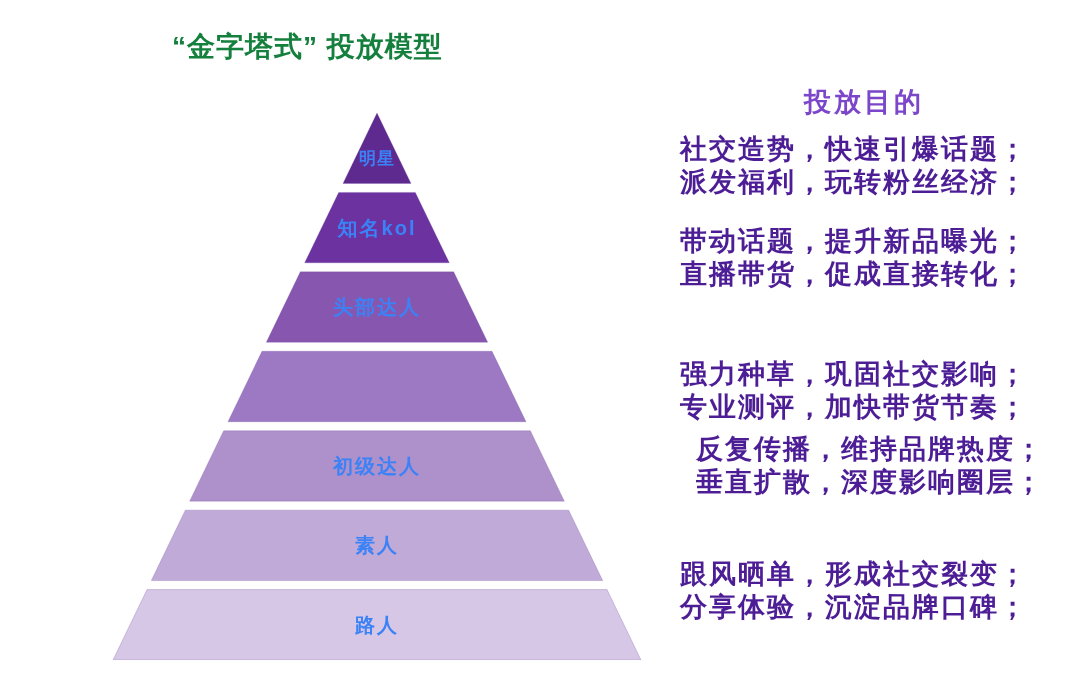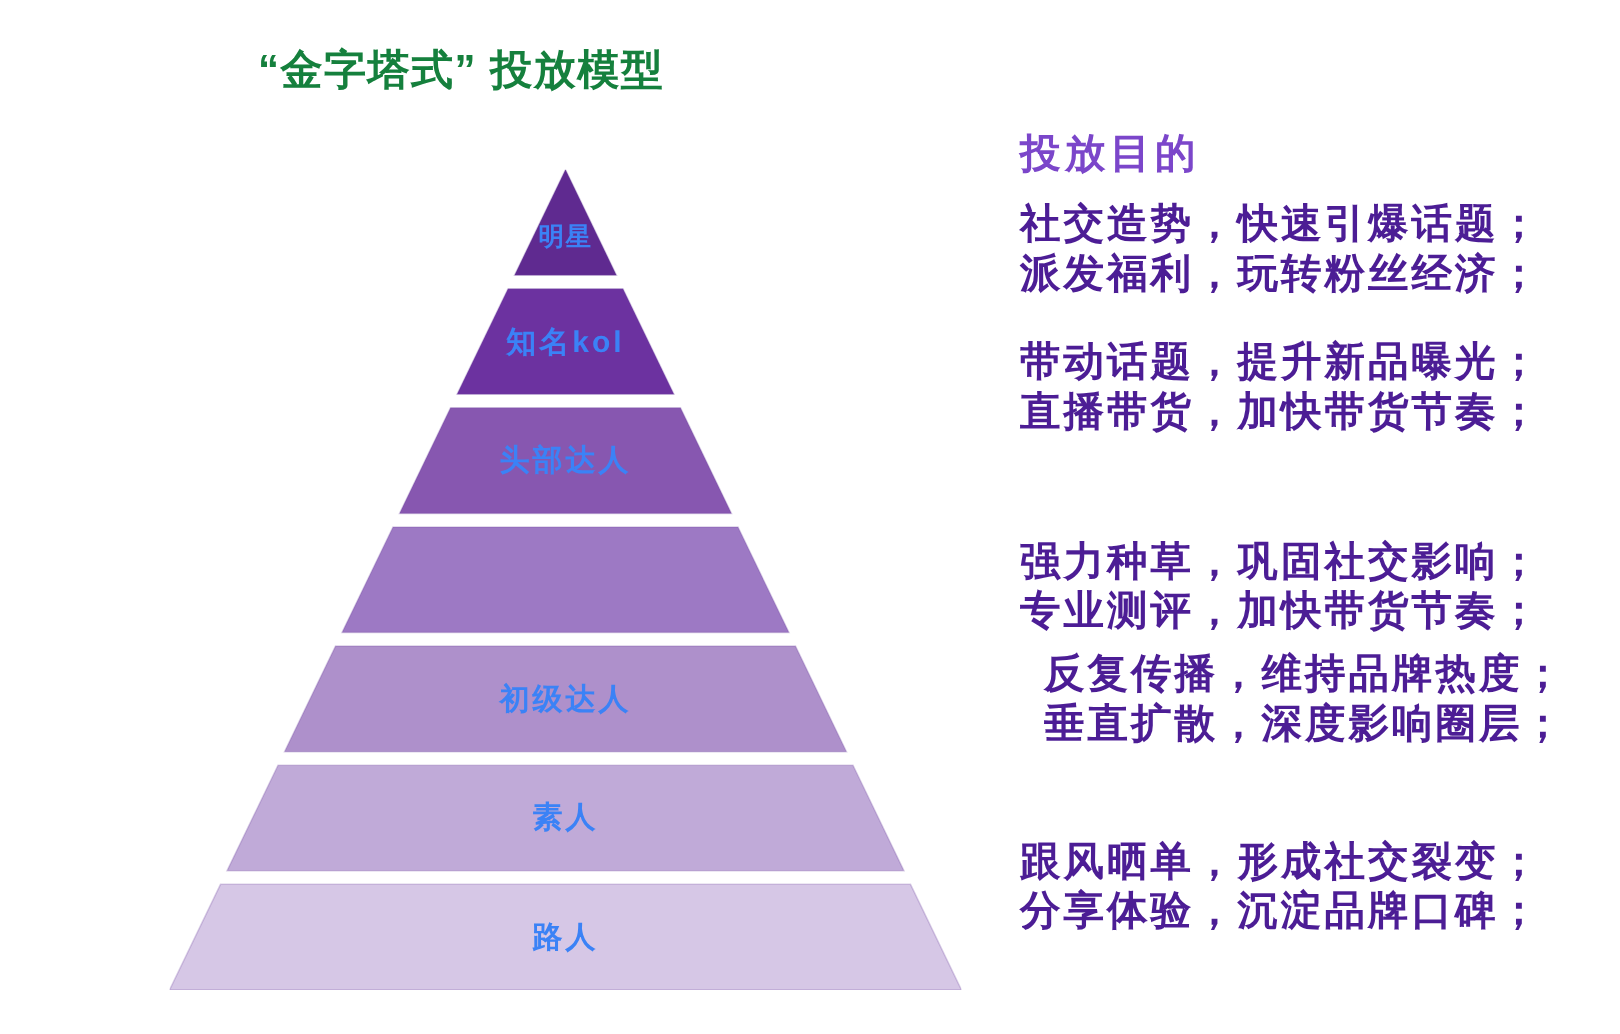--- a/index.html
+++ b/index.html
@@ -45,20 +45,21 @@
 
   .purpose-col {
     position: absolute;
     left: 680px; top: 0;
     width: 368px; height: 689px;
   }
   .purpose-header {
     position: absolute;
     left: 0; top: 84px;
     width: 100%;
+    text-align: center;
     font-size: 27px;
     font-weight: bold;
     letter-spacing: 3px;
     color: #7b46ca;
   }
   .purpose-block {
     position: absolute;
     left: 0;
     width: 100%;
     font-size: 27px;
@@ -103,21 +104,21 @@
 
   <div class="purpose-col">
     <div class="purpose-header">投放目的</div>
 
     <div class="purpose-block pb-0">
       <div>社交造势，快速引爆话题；</div>
       <div>派发福利，玩转粉丝经济；</div>
     </div>
     <div class="purpose-block pb-1">
       <div>带动话题，提升新品曝光；</div>
-      <div>直播带货，加快带货节奏；</div>
+      <div>直播带货，促成直接转化；</div>
     </div>
     <div class="purpose-block pb-2">
       <div>强力种草，巩固社交影响；</div>
       <div>专业测评，加快带货节奏；</div>
     </div>
     <div class="purpose-block pb-3">
       <div>反复传播，维持品牌热度；</div>
       <div>垂直扩散，深度影响圈层；</div>
     </div>
     <div class="purpose-block pb-4">

